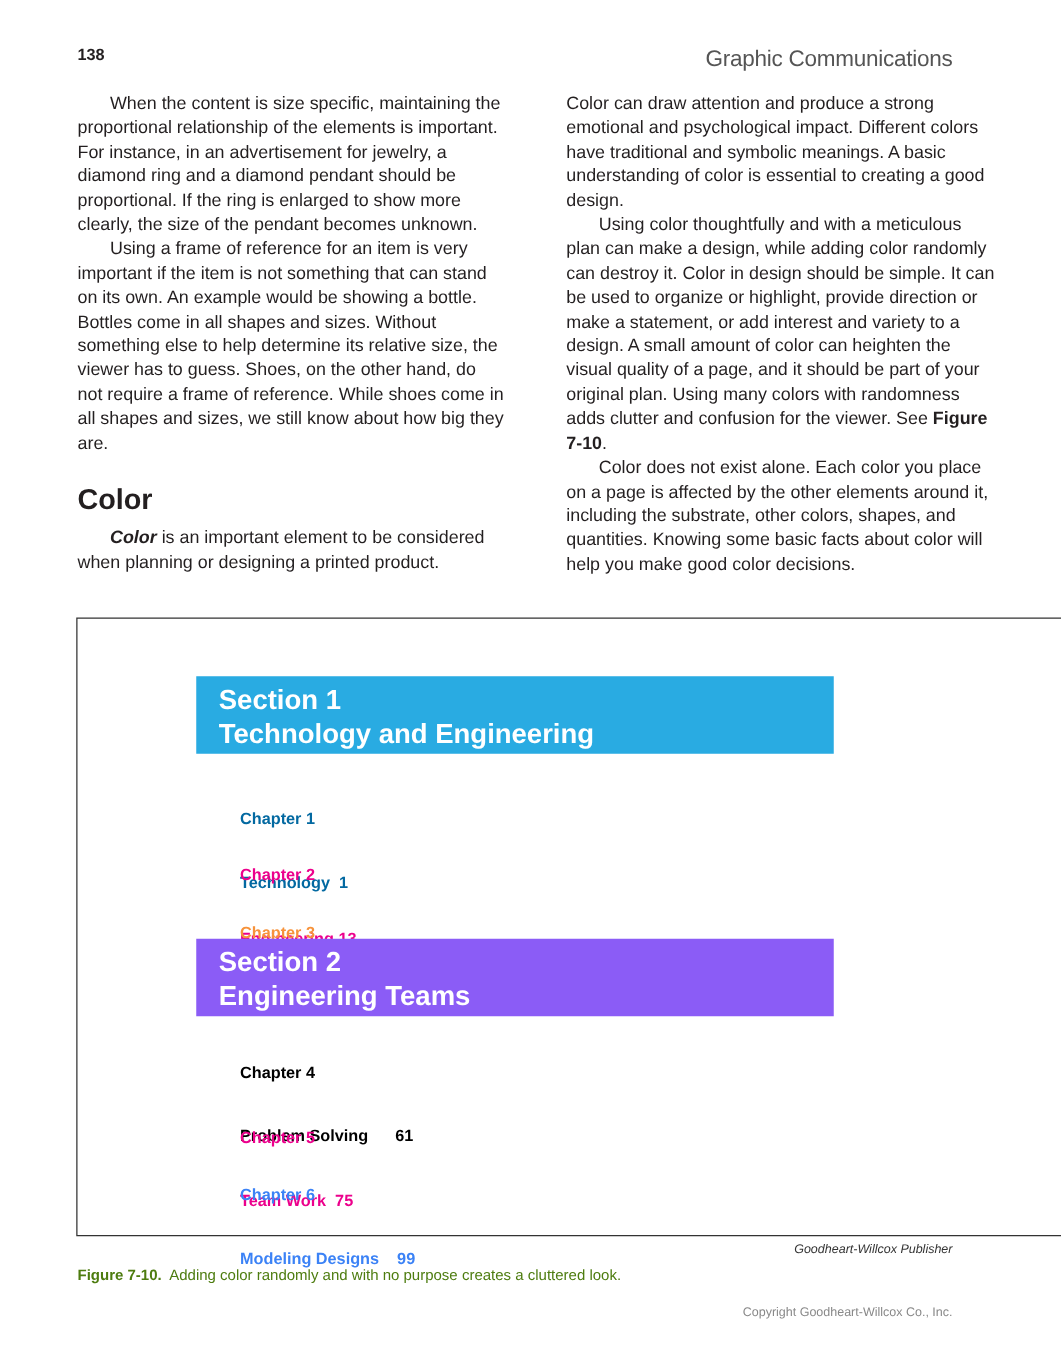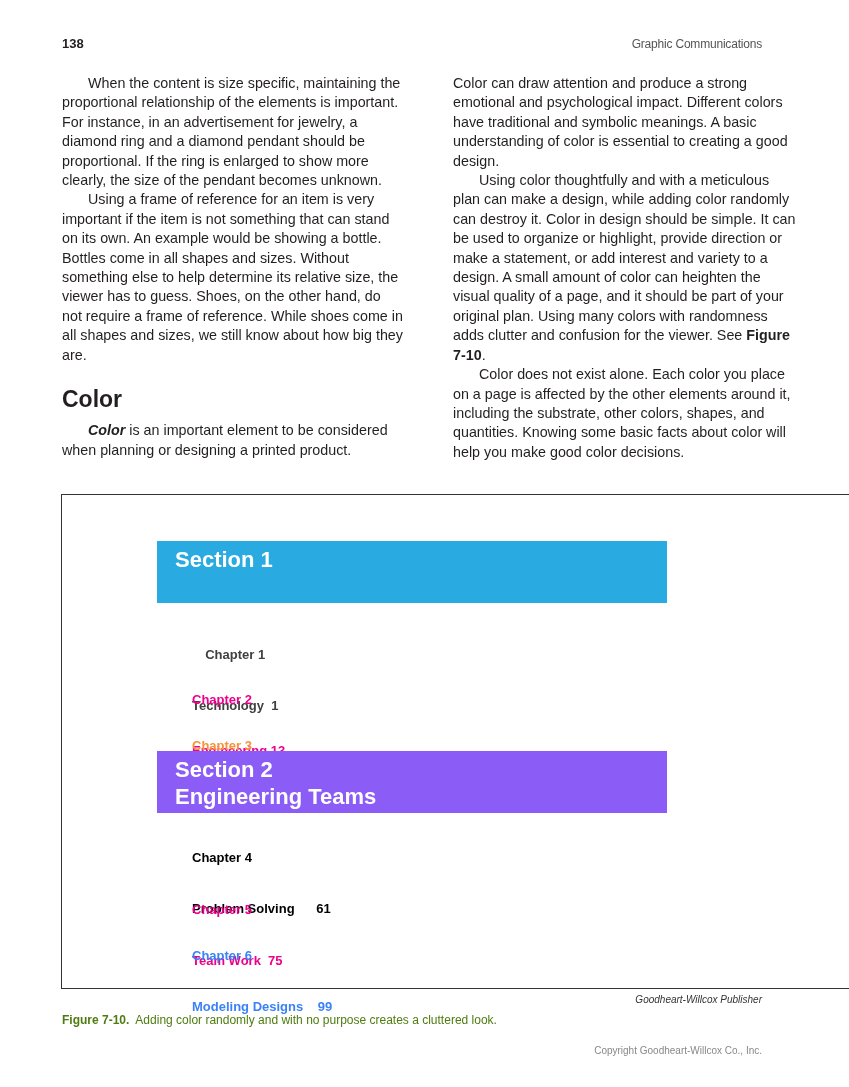--- a/index.html
+++ b/index.html
@@ -1,20 +1,20 @@
 <!DOCTYPE html>
 <html><head>
 <meta charset="utf-8">
 <style>
   html, body { margin: 0; padding: 0; background: #ffffff; }
   body { width: 849px; height: 1087px; position: relative; overflow: hidden;
          font-family: "Liberation Sans", sans-serif; color: #231f20; }
   .abs { position: absolute; }
   .page-num { left: 62px; top: 36px; font-size: 13px; font-weight: bold; }
-  .running-head { right: 87px; top: 37px; font-size: 12px; color: #555; letter-spacing: -0.2px; }
+  .running-head { right: 87px; top: 37px; font-size: 18px; color: #555; letter-spacing: -0.2px; }
   .col { top: 74px; width: 342px; font-size: 14.3px; line-height: 19.4px; }
   .col p { margin: 0; }
   .col p.indent { text-indent: 26px; }
   .col-left { left: 62px; }
   .col-right { left: 425px; width: 345px; margin-left: 28px; }
   .heading { font-size: 23px; font-weight: bold; margin: 20px 0 8px 0; line-height: 28px; color: #231f20; }
   .kw { font-weight: bold; font-style: italic; }
   .b { font-weight: bold; }
   .figure-box { left: 61px; top: 494px; width: 797px; height: 495px; border: 1.5px solid #333; box-sizing: border-box; }
   .section-bar { position: absolute; left: 95px; width: 510px; height: 62px; color: #fff;
@@ -39,22 +39,23 @@
 
 <div class="abs col col-right">
   <p>Color can draw attention and produce a strong emotional and psychological impact. Different colors have traditional and symbolic meanings. A basic understanding of color is essential to creating a good design.</p>
   <p class="indent"><span>Using color thoughtfully and with a meticulous plan can make a design, while adding color randomly can destroy it. Color in design should be simple. It can be used to organize or highlight, provide direction or make a statement, or add interest and variety to a design. A small amount of color can heighten the visual quality of a page, and it should be part of your original plan. Using many colors with randomness adds clutter and confusion for the viewer. See </span><span class="b">Figure 7-10</span><span>.</span></p>
   <p class="indent">Color does not exist alone. Each color you place on a page is affected by the other elements around it, including the substrate, other colors, shapes, and quantities. Knowing some basic facts about color will help you make good color decisions.</p>
 </div>
 
 <div class="abs figure-box">
   <div class="section-bar" style="top:46px; background:#29abe2;">
     <div>Section 1</div>
+    <div>Technology and Engineering</div>
   </div>
-  <div class="chap" style="top:117px; color:#404040;text-align:center;">
+  <div class="chap" style="top:117px; color:#0369a1;">
     <div>Chapter 1</div>
     <div>Technology  1</div>
   </div>
   <div class="chap" style="top:162px; color:#ec008c;">
     <div>Chapter 2</div>
     <div>Engineering 13</div>
   </div>
   <div class="chap" style="top:208px; color:#f7923a;">
     <div>Chapter 3</div>
     <div>Engineering Design 27</div>

